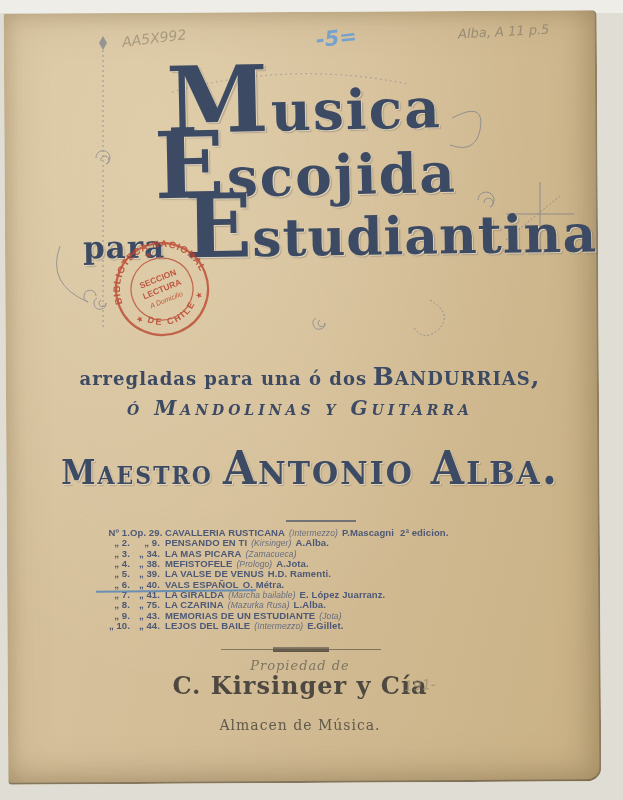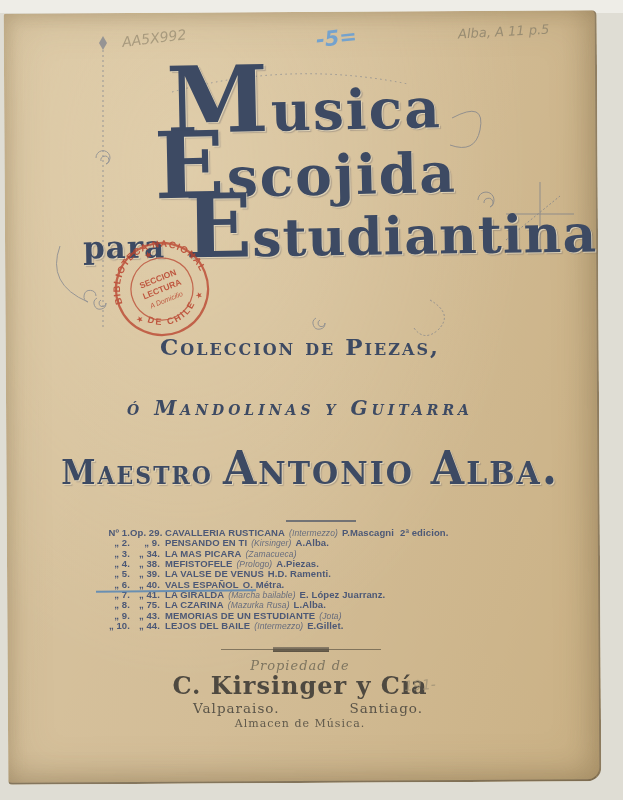--- a/index.html
+++ b/index.html
@@ -57,21 +57,21 @@
   .row .comp{margin-right:6px;}
   .row .extra{}
   .blue-strike{left:96px;top:590px;width:160px;height:2px;background:#4e82b8;opacity:.8;transform:rotate(-0.6deg);}
   
   .pub-divider{left:221px;top:647px;width:160px;height:5px;}
   .pub-divider .thin{position:absolute;left:0;top:2px;width:160px;height:1px;background:#4d4639;opacity:.6;}
   .pub-divider .thick{position:absolute;left:52px;top:0;width:56px;height:5px;background:linear-gradient(#7a7060,#3c362c);opacity:.8;}
   .pub-prefix{left:60px;top:658px;width:480px;text-align:center;font-style:italic;font-size:13px;letter-spacing:1px;color:#7e7560;}
   .pub-name{left:60px;top:671px;width:480px;text-align:center;font-weight:bold;font-size:24px;letter-spacing:1px;color:#4e4940;}
   .pub-cities{left:193px;top:700px;width:230px;display:flex;justify-content:space-between;font-size:13.5px;color:#5a5448;letter-spacing:1px;}
-  .pub-tagline{left:60px;top:717px;width:480px;text-align:center;font-size:11px;color:#615a4c;letter-spacing:1px;}
+  .pub-tagline{left:60px;top:717px;width:480px;text-align:center;font-size:14px;color:#615a4c;letter-spacing:1px;}
   .year-pencil{left:404px;top:677px;font-size:14px;transform:rotate(-4deg);opacity:.7;}
   
   .stamp{left:106px;top:233px;width:112px;height:112px;transform:rotate(-22deg);opacity:.85;}
   svg{display:block;}
 </style>
 </head>
 <body>
 
 <div id="scan-root">
 
@@ -120,21 +120,24 @@
       <text font-size="9" letter-spacing="2"><textPath href="#arcBot" startOffset="50%" text-anchor="middle">DE CHILE</textPath></text>
       <text x="56" y="48" font-size="8.5" text-anchor="middle">SECCION</text>
       <text x="56" y="59" font-size="8.5" text-anchor="middle">LECTURA</text>
       <text x="56" y="70" font-size="7" font-style="italic" font-weight="normal" text-anchor="middle">A Domicilio</text>
       <text x="56" y="22" font-size="8" text-anchor="middle">★</text>
       <text x="24" y="78" font-size="7" text-anchor="middle">★</text>
       <text x="88" y="78" font-size="7" text-anchor="middle">★</text>
     </g>
   </svg>
 
-  <div class="abs serif sc ink sub1">Coleccion de Piezas,</div>
+  <div class="abs serif ink sub2">
+    <span class="pre">arregladas para una ó dos</span>
+    <span class="em sc">Bandurrias,</span>
+  </div>
   <div class="abs serif sc ink sub3">ó Mandolinas y Guitarra</div>
 
   <div class="abs serif sc composer">
     <span class="prefix">Maestro</span><span class="name">Antonio Alba.</span>
   </div>
   <div class="abs underline"></div>
 
   <div class="abs piece-list">
 
       <div class="row">
@@ -161,21 +164,21 @@
         <span class="t">LA MAS PICARA</span>
         <span class="sub">(Zamacueca)</span>
 
       </div>
 
       <div class="row">
         <span class="no">„ 4.</span>
         <span class="op">„ 38.</span>
         <span class="t">MEFISTOFELE</span>
         <span class="sub">(Prologo)</span>
-        <span class="comp">A.Piezas.</span>
+        <span class="comp">A.Jota.</span>
 
       </div>
 
       <div class="row">
         <span class="no">„ 5.</span>
         <span class="op">„ 39.</span>
         <span class="t">LA VALSE DE VENUS</span>
 
         <span class="comp">H.D. Ramenti.</span>
 
@@ -226,20 +229,16 @@
       </div>
     </div>
   <div class="abs blue-strike"></div>
 
   <div class="abs pub-divider">
     <div class="thin"></div>
     <div class="thick"></div>
   </div>
   <div class="abs serif pub-prefix">Propiedad de</div>
   <div class="abs serif pub-name">C. Kirsinger y Cía</div>
-  <div class="abs serif pub-cities">
-    <span>Valparaiso.</span>
-    <span>Santiago.</span>
-  </div>
   <div class="abs serif pub-tagline">Almacen de Música.</div>
   <div class="abs pencil year-pencil">191-</div>
 
 </div>
 
 </body></html>

